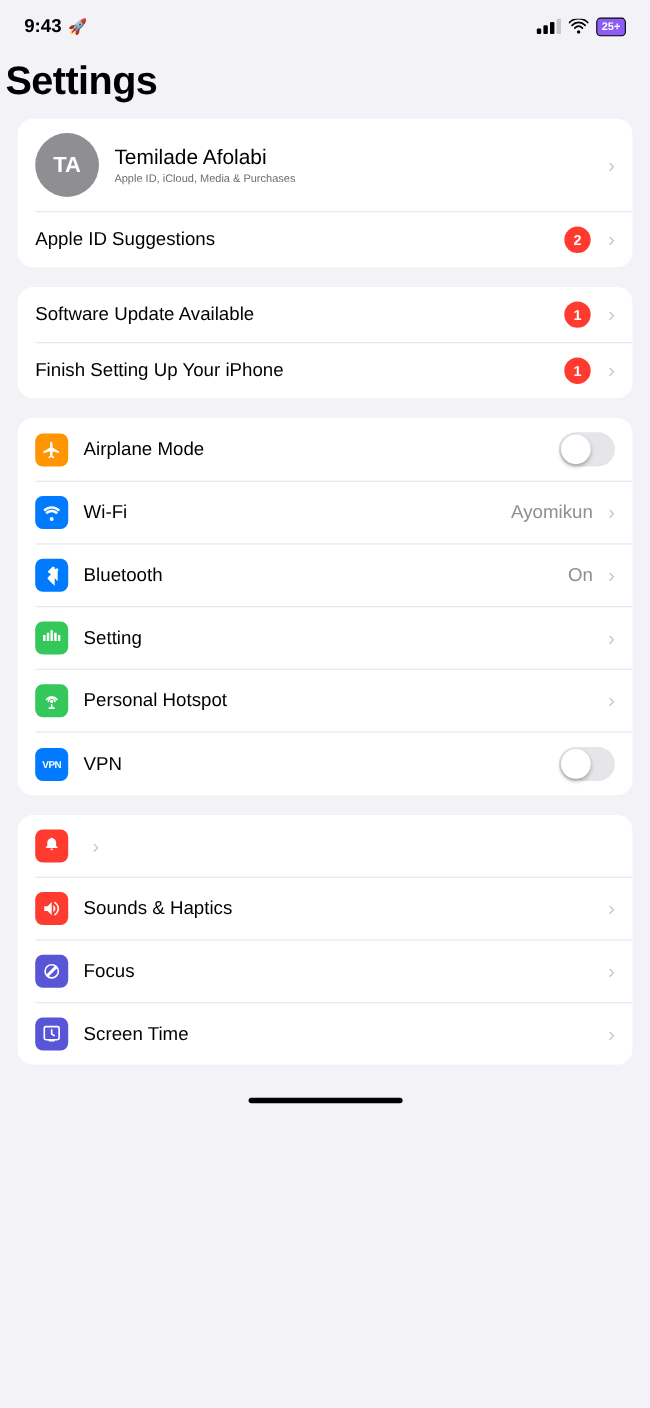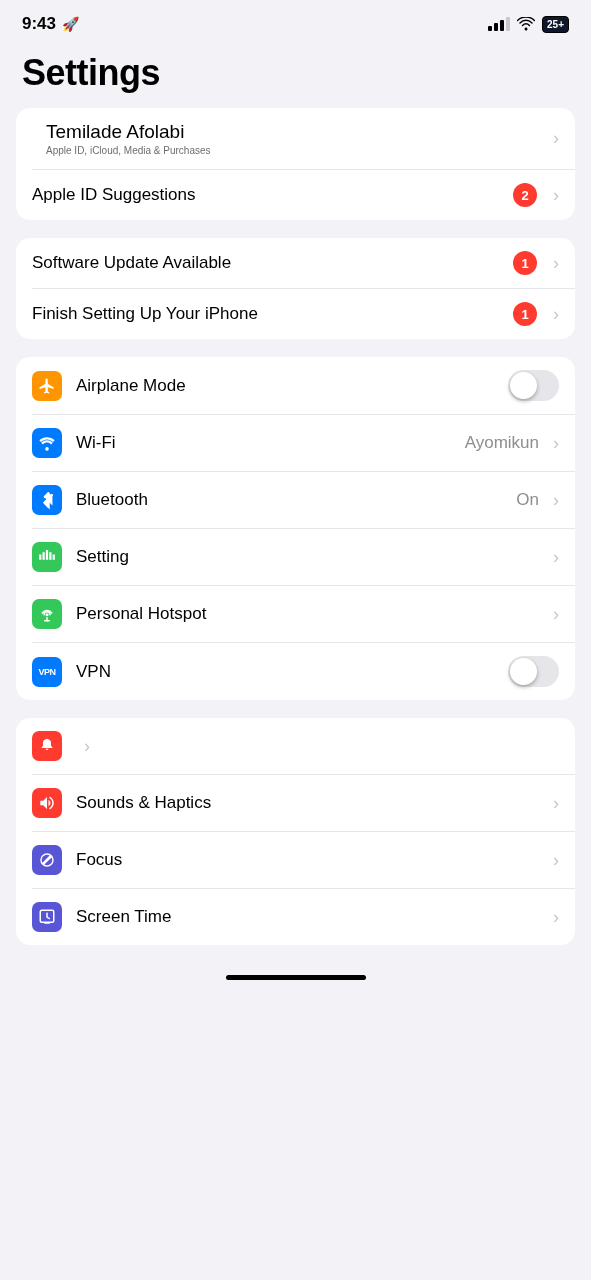--- a/index.html
+++ b/index.html
@@ -37,32 +37,32 @@
       display: flex;
       align-items: flex-end;
       gap: 2px;
     }
     .signal-bars span {
       background: #000;
       width: 4px;
       border-radius: 1px;
     }
     .battery-badge {
-      background: #0f172a;
+      background: #8b5cf6;
       color: #fff;
       font-size: 10px;
       font-weight: 700;
       border-radius: 4px;
       padding: 2px 4px;
       border: 1.5px solid #000;
     }
 
     
     .page-title {
-      padding: 10px 22px 14px 22px;
+      padding: 10px 22px 14px 5px;
       font-size: 36px;
       font-weight: 700;
       color: #000;
       letter-spacing: -0.5px;
     }
 
     
     .card {
       background: #fff;
       border-radius: 14px;
@@ -225,20 +225,21 @@
       <path d="M0.5 3.5C3 1 6 0 9 0S15 1 17.5 3.5" stroke="#000" stroke-width="1.5" fill="none" stroke-linecap="round"></path>
     </svg>
     <div class="battery-badge">25+</div>
   </div>
 </div>
 
 <h1 class="page-title">Settings</h1>
 
 <div class="card">
   <div class="setting-row profile-row">
+    <div class="avatar">TA</div>
     <div class="profile-info">
       <div class="profile-name">Temilade Afolabi</div>
       <div class="profile-sub">Apple ID, iCloud, Media &amp; Purchases</div>
     </div>
     <span class="chevron">›</span>
   </div>
   <div class="divider"></div>
   <div class="setting-row">
     <span class="setting-label">Apple ID Suggestions</span>
     <div class="badge">2</div>

